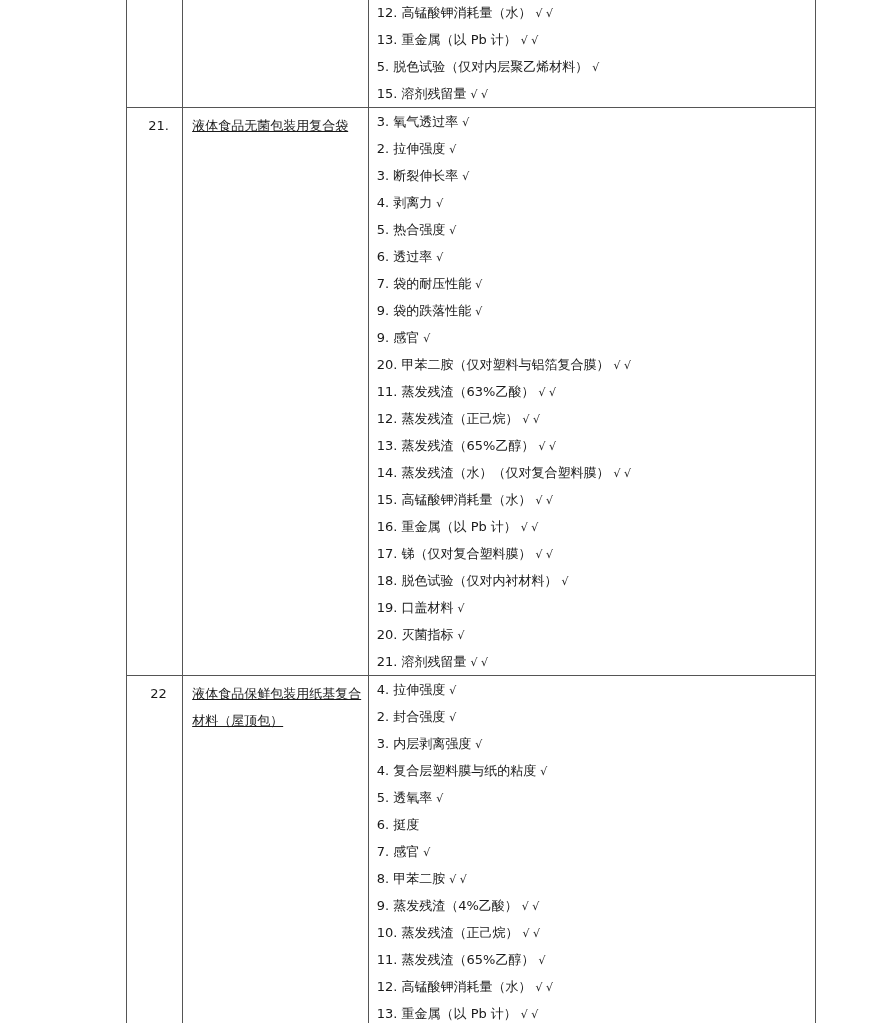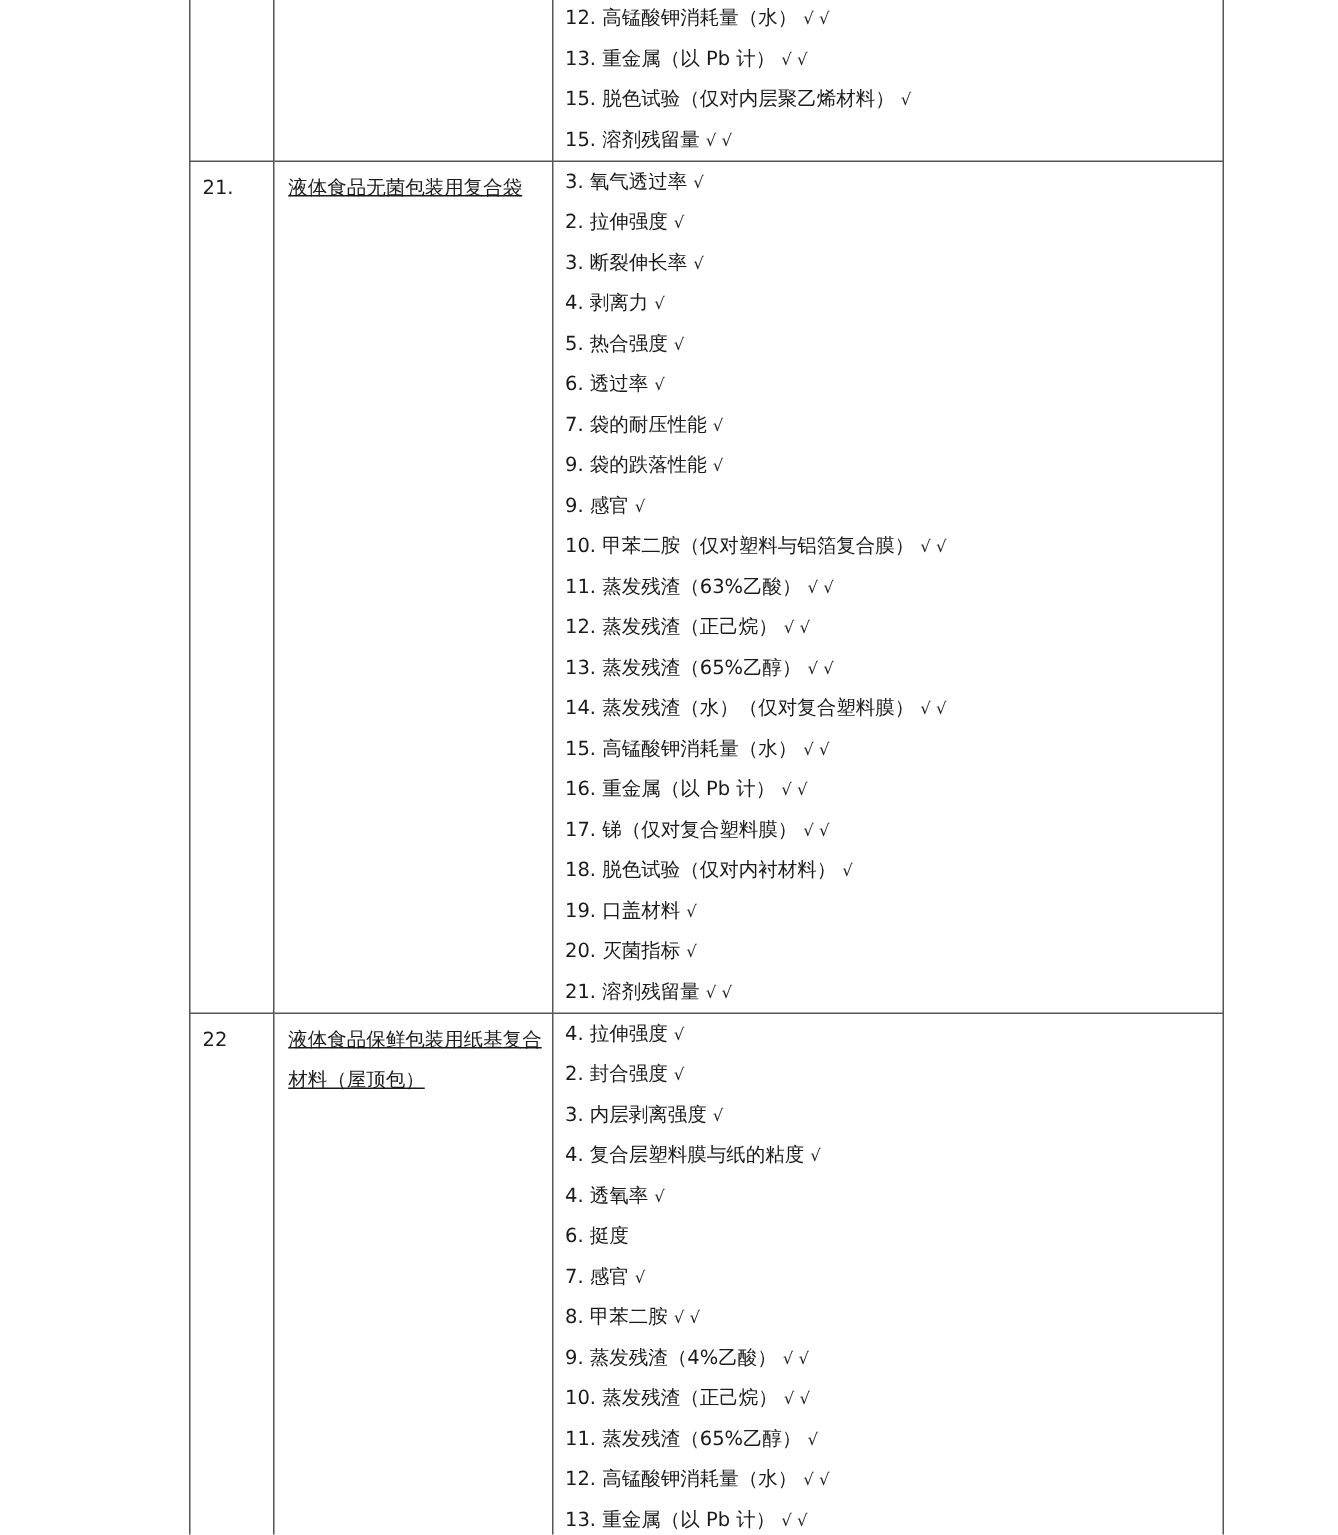--- a/index.html
+++ b/index.html
@@ -4,21 +4,21 @@
 <style>
   html, body { margin:0; padding:0; background:#ffffff; }
   body { width:892px; height:1023px; overflow:hidden; position:relative;
          font-family:"DejaVu Sans","Liberation Sans",sans-serif; color:#1a1a1a; }
   .doc-table { position:absolute; left:126px; top:-1px; border-collapse:collapse;
                table-layout:fixed; width:690px; }
   .doc-table td { border:1.5px solid #555; vertical-align:top; padding:0; font-size:13px;margin-top:30px; }
   .col-no { width:56px; }
   .col-name { width:185px; }
   .col-items { width:446px; }
-  .cell-no { padding:4px 0 0 8px !important; line-height:27px; }
+  .cell-no { padding:4px 0 0 8px !important; line-height:27px;text-align:center; }
   .cell-name { padding:4px 6px 0 9px !important; line-height:27px;text-decoration:underline; }
   .items { list-style:none; margin:0; padding:0 0 0 8px; }
   .items li { height:27px; line-height:27px; white-space:nowrap; }
   .cont-first td { border-top:none; }
   .tick { font-size:11px; margin-left:4px; color:#222; }
   .tail td { border-bottom:none; }
 </style>
 </head>
 <body>
 
@@ -29,40 +29,40 @@
       <col class="col-items">
   </colgroup>
   <tbody id="tbody">
       <tr class="cont-first">
         <td class="cell-no"></td>
         <td class="cell-name"></td>
         <td>
           <ul class="items">
             <li><span>12.  高锰酸钾消耗量（水）</span><span class="tick">√  √</span></li>
             <li><span>13.  重金属（以 Pb 计）</span><span class="tick">√  √</span></li>
-            <li><span>15.  脱色试验（仅对内层聚乙烯材料）</span><span class="tick">√</span></li>
+            <li><span>5.  脱色试验（仅对内层聚乙烯材料）</span><span class="tick">√</span></li>
             <li><span>15.  溶剂残留量</span><span class="tick">√  √</span></li>
           </ul>
         </td>
       </tr>
       <tr>
         <td class="cell-no">21.</td>
         <td class="cell-name">液体食品无菌包装用复合袋</td>
         <td>
           <ul class="items">
             <li><span>3.  氧气透过率</span><span class="tick">√</span></li>
             <li><span>2.  拉伸强度</span><span class="tick">√</span></li>
             <li><span>3.  断裂伸长率</span><span class="tick">√</span></li>
             <li><span>4.  剥离力</span><span class="tick">√</span></li>
             <li><span>5.  热合强度</span><span class="tick">√</span></li>
             <li><span>6.  透过率</span><span class="tick">√</span></li>
             <li><span>7.  袋的耐压性能</span><span class="tick">√</span></li>
             <li><span>9.  袋的跌落性能</span><span class="tick">√</span></li>
             <li><span>9.  感官</span><span class="tick">√</span></li>
-            <li><span>10.  甲苯二胺（仅对塑料与铝箔复合膜）</span><span class="tick">√  √</span></li>
+            <li><span>20.  甲苯二胺（仅对塑料与铝箔复合膜）</span><span class="tick">√  √</span></li>
             <li><span>11.  蒸发残渣（63%乙酸）</span><span class="tick">√  √</span></li>
             <li><span>12.  蒸发残渣（正己烷）</span><span class="tick">√  √</span></li>
             <li><span>13.  蒸发残渣（65%乙醇）</span><span class="tick">√  √</span></li>
             <li><span>14.  蒸发残渣（水）（仅对复合塑料膜）</span><span class="tick">√  √</span></li>
             <li><span>15.  高锰酸钾消耗量（水）</span><span class="tick">√  √</span></li>
             <li><span>16.  重金属（以 Pb 计）</span><span class="tick">√  √</span></li>
             <li><span>17.  锑（仅对复合塑料膜）</span><span class="tick">√  √</span></li>
             <li><span>18.  脱色试验（仅对内衬材料）</span><span class="tick">√</span></li>
             <li><span>19.  口盖材料</span><span class="tick">√</span></li>
             <li><span>20.  灭菌指标</span><span class="tick">√</span></li>
@@ -72,21 +72,21 @@
       </tr>
       <tr class="tail">
         <td class="cell-no">22</td>
         <td class="cell-name">液体食品保鲜包装用纸基复合材料（屋顶包）</td>
         <td>
           <ul class="items">
             <li><span>4.  拉伸强度</span><span class="tick">√</span></li>
             <li><span>2.  封合强度</span><span class="tick">√</span></li>
             <li><span>3.  内层剥离强度</span><span class="tick">√</span></li>
             <li><span>4.  复合层塑料膜与纸的粘度</span><span class="tick">√</span></li>
-            <li><span>4.  透氧率</span><span class="tick">√</span></li>
+            <li><span>5.  透氧率</span><span class="tick">√</span></li>
             <li><span>6.  挺度</span><span class="tick"></span></li>
             <li><span>7.  感官</span><span class="tick">√</span></li>
             <li><span>8.  甲苯二胺</span><span class="tick">√  √</span></li>
             <li><span>9.  蒸发残渣（4%乙酸）</span><span class="tick">√  √</span></li>
             <li><span>10.  蒸发残渣（正己烷）</span><span class="tick">√  √</span></li>
             <li><span>11.  蒸发残渣（65%乙醇）</span><span class="tick">√</span></li>
             <li><span>12.  高锰酸钾消耗量（水）</span><span class="tick">√  √</span></li>
             <li><span>13.  重金属（以 Pb 计）</span><span class="tick">√  √</span></li>
           </ul>
         </td>

